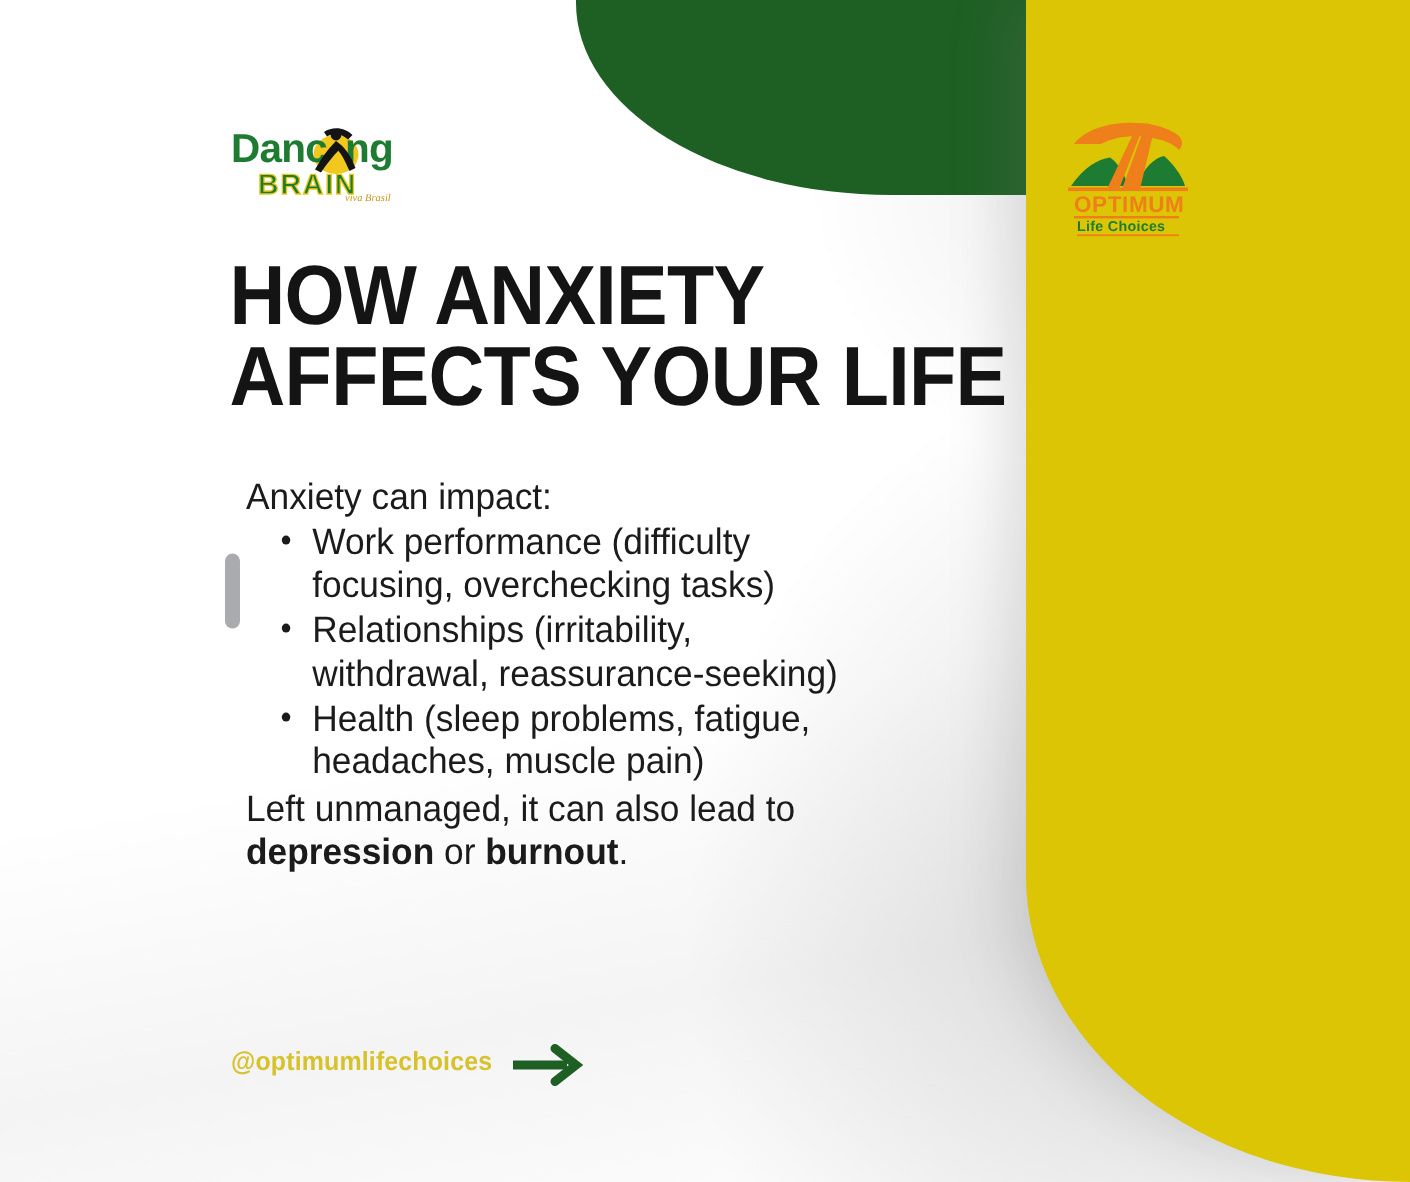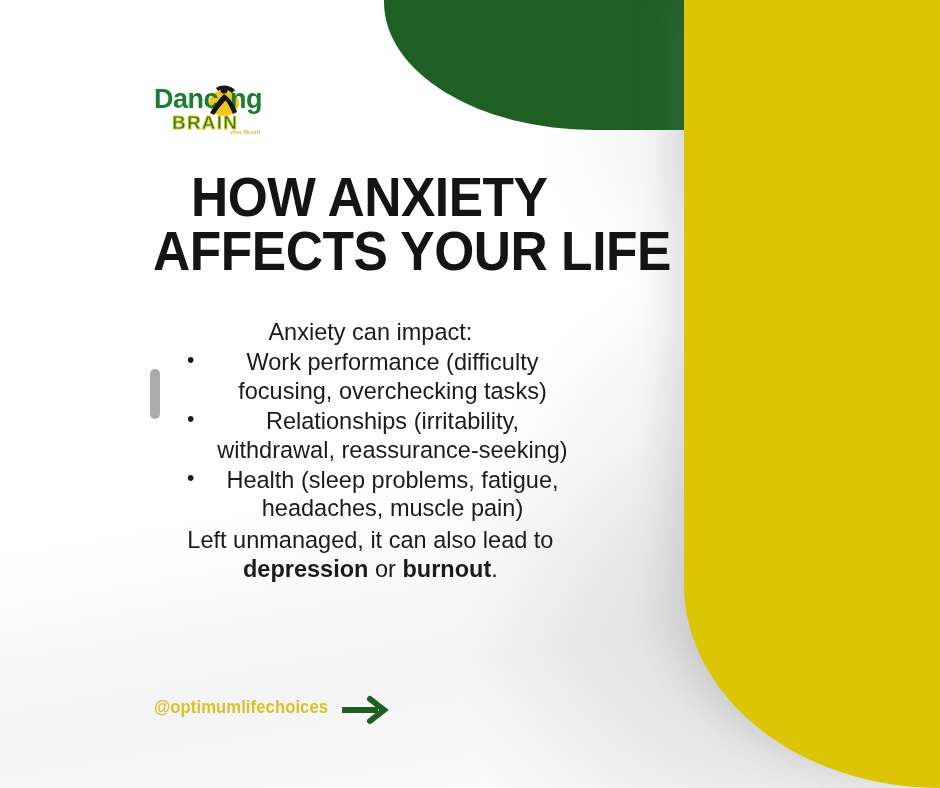--- a/index.html
+++ b/index.html
@@ -7,21 +7,20 @@
     padding: 0;
     background: #ffffff;
   }
   .canvas {
     position: relative;
     width: 940px;
     height: 788px;
     overflow: hidden;
     background: #ffffff;
     font-family: "Liberation Sans", sans-serif;
-    text-align: center;
   }
 
   
   .bg-soft-gradient {
     position: absolute;
     left: 0; top: 0;
     width: 940px; height: 788px;
     background:
       radial-gradient(ellipse 420px 520px at 760px 620px, rgba(150,150,150,0.30) 0%, rgba(170,170,170,0.16) 42%, rgba(255,255,255,0) 72%),
       radial-gradient(ellipse 360px 300px at 790px 120px, rgba(160,160,160,0.22) 0%, rgba(255,255,255,0) 70%),
@@ -173,20 +172,34 @@
         <ellipse cx="70" cy="8" rx="3.6" ry="3.6"></ellipse>
         <path d="M70 12 C 64 18, 60 24, 56 31 L 60 33 C 64 27, 68 22, 72 18 Z"></path>
         <path d="M70 12 C 76 16, 80 22, 83 30 L 79 32 C 76 25, 73 19, 69 16 Z"></path>
         <path d="M62 6 C 68 2, 76 3, 81 8 L 78 11 C 74 7, 68 6, 64 9 Z"></path>
       </g>
       <text x="18" y="47" font-family="'Liberation Sans', sans-serif" font-weight="700" font-size="19" fill="#1e7b32" stroke="#e7c81b" stroke-width="0.9" letter-spacing="1.2">BRAIN</text>
       <text x="76" y="52" font-family="'Liberation Serif', serif" font-style="italic" font-size="7" fill="#c9971a">viva Brasil</text>
     </svg>
   </div>
 
+  <div class="optimum-logo">
+    <svg width="88" height="80" viewBox="0 0 88 80" xmlns="http://www.w3.org/2000/svg">
+      <path d="M8 18 C 20 2, 56 0, 74 10 C 80 13, 82 18, 78 22 C 72 14, 44 8, 26 18 Z" fill="#ef7f1a"></path>
+      <path d="M6 46 C 14 34, 24 28, 32 27 C 38 31, 42 39, 44 46 Z" fill="#1e7b32"></path>
+      <path d="M50 46 C 54 34, 62 27, 68 26 C 74 31, 80 39, 82 46 Z" fill="#1e7b32"></path>
+      <path d="M40 48 L 56 4 L 62 6 L 52 48 Z" fill="#ef7f1a"></path>
+      <path d="M30 48 L 48 10 L 52 12 L 38 48 Z" fill="#ef7f1a"></path>
+      <rect x="4" y="47" width="80" height="2.4" fill="#ef7f1a"></rect>
+      <text x="8" y="63" font-family="'Liberation Sans', sans-serif" font-weight="700" font-size="15" fill="#ef7f1a" letter-spacing="0.4">OPTIMUM</text>
+      <rect x="8" y="66" width="70" height="1.6" fill="#ef7f1a"></rect>
+      <text x="10" y="76" font-family="'Liberation Sans', sans-serif" font-weight="700" font-size="9.5" fill="#1e7b32" letter-spacing="0.2">Life Choices</text>
+      <rect x="10" y="78.2" width="68" height="1.2" fill="#ef7f1a"></rect>
+    </svg>
+  </div>
 
   <h1 class="headline">
     <span class="hl-line">HOW ANXIETY</span>
     <span class="hl-line">AFFECTS YOUR LIFE</span>
   </h1>
 
   <div class="scroll-thumb"></div>
 
   <div class="body-block">
     <p class="lead-line">Anxiety can impact:</p>

